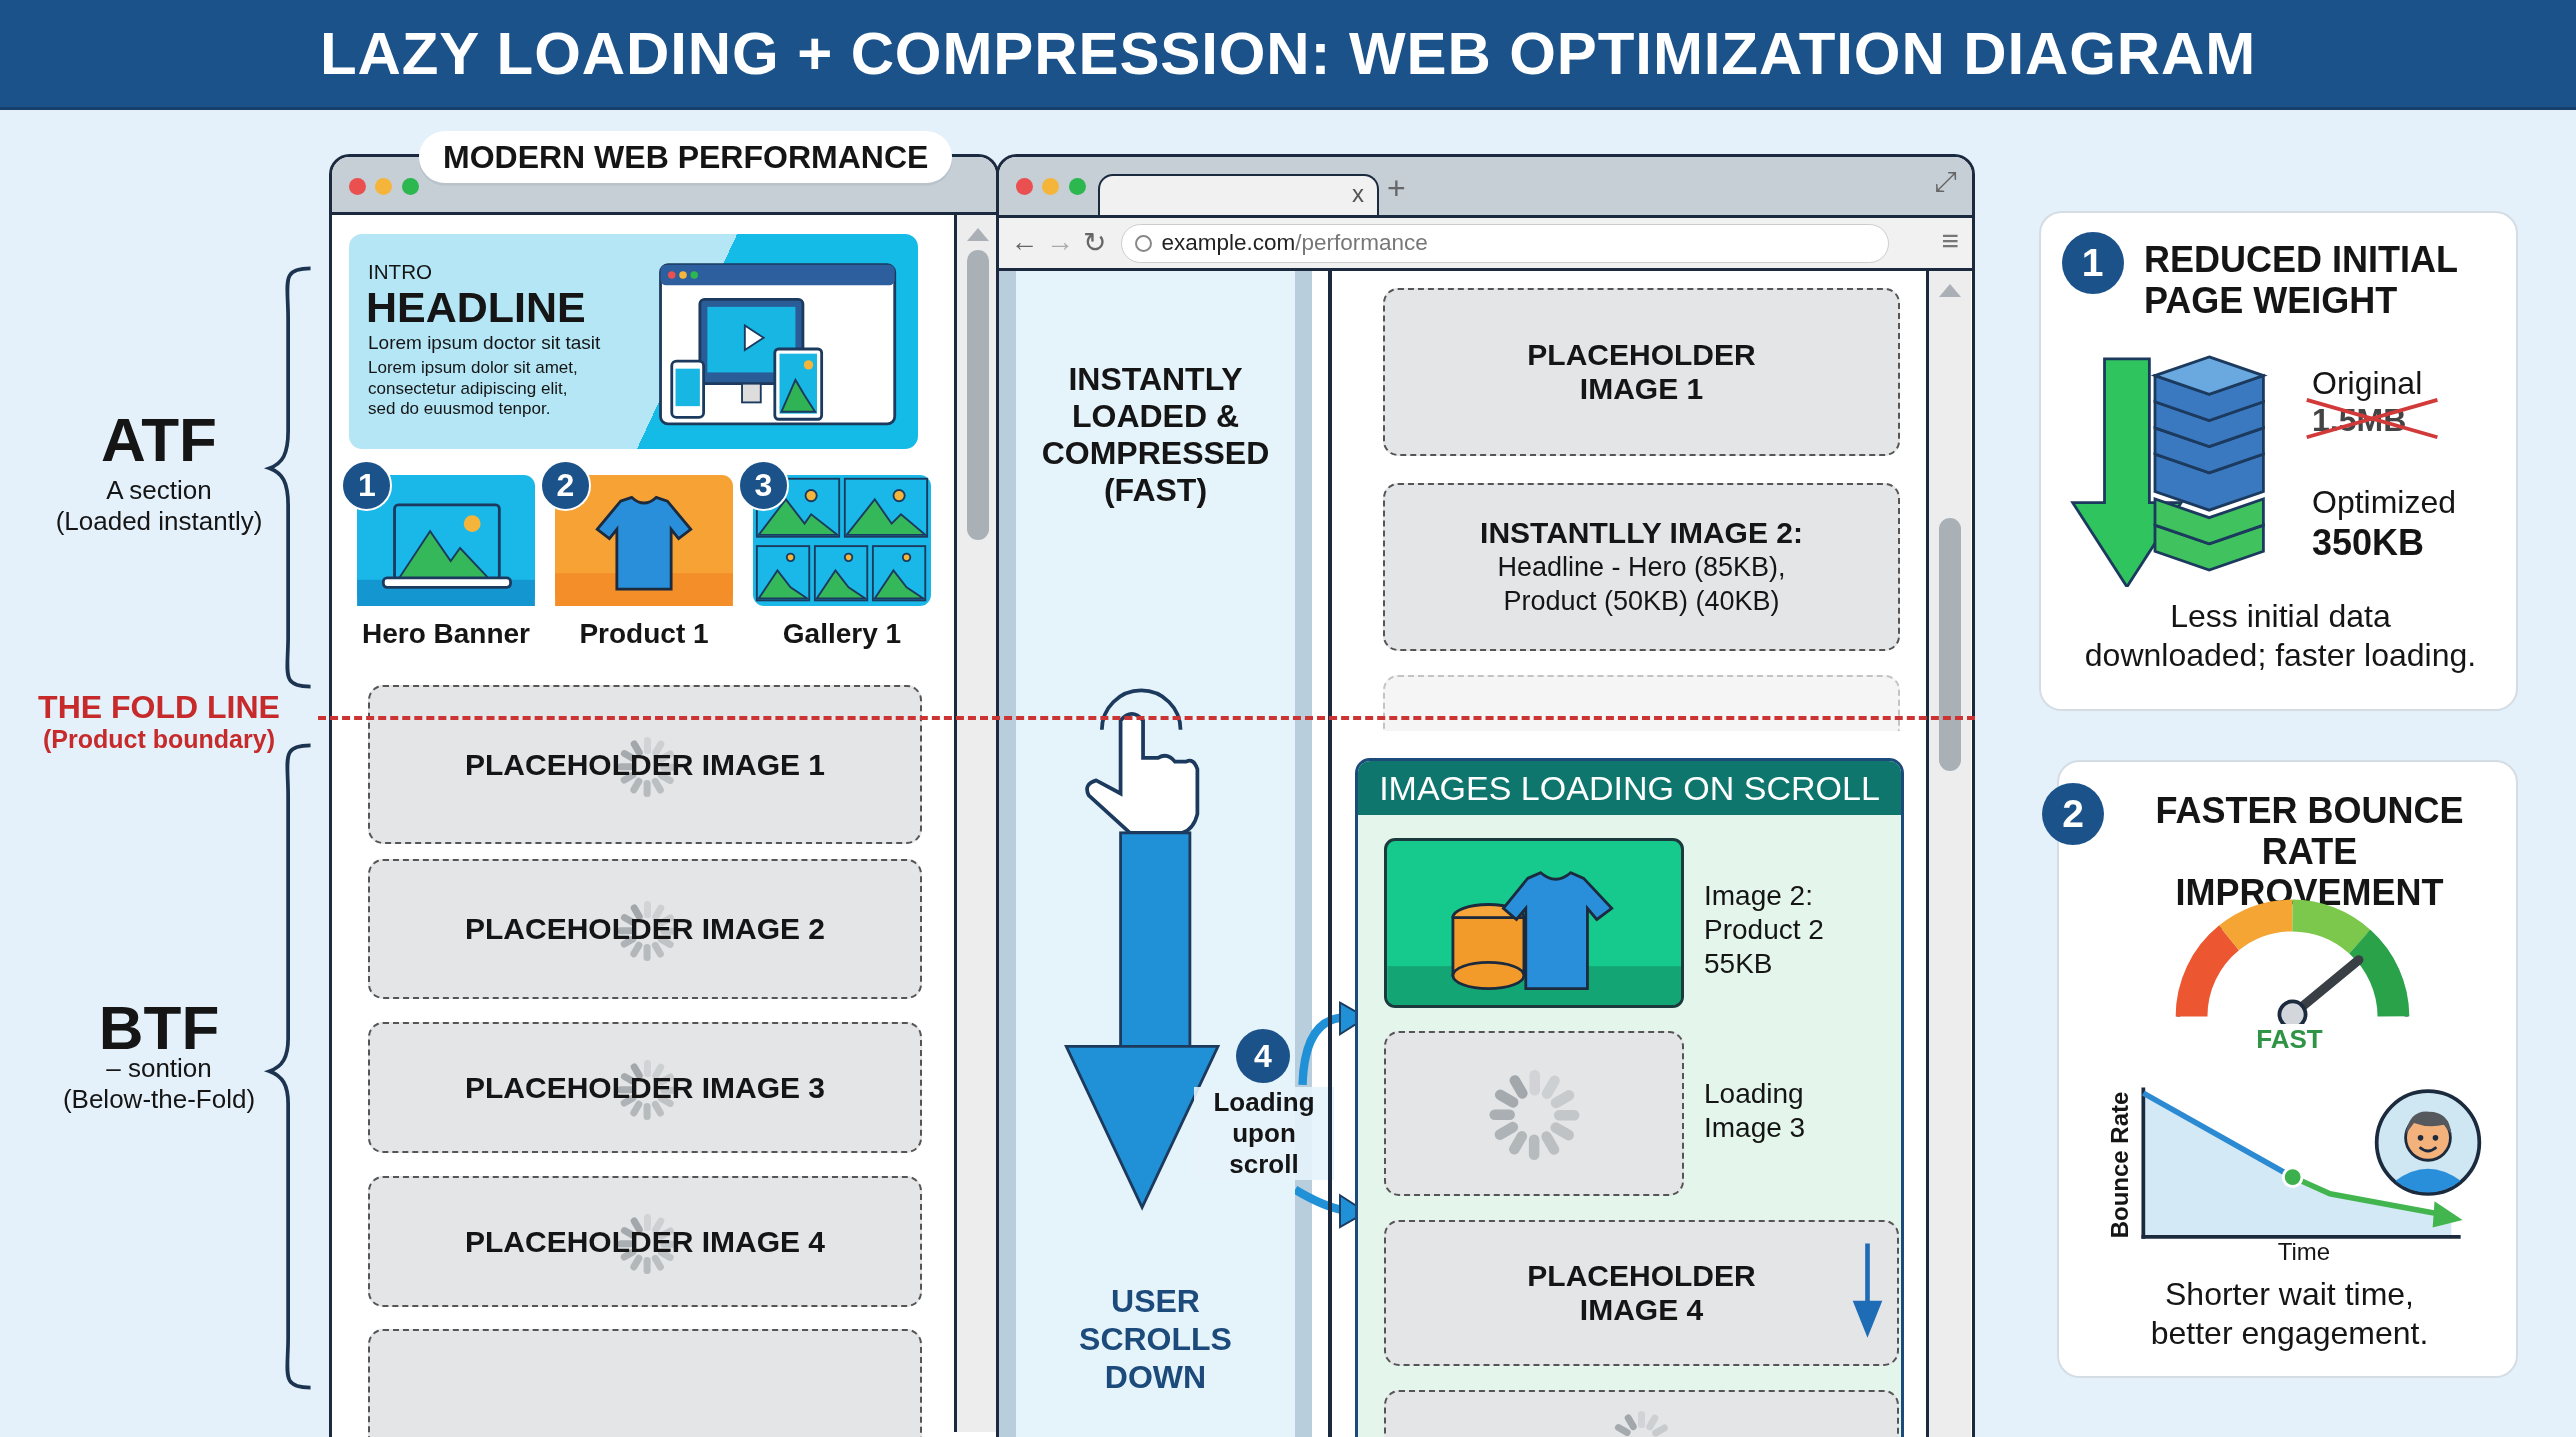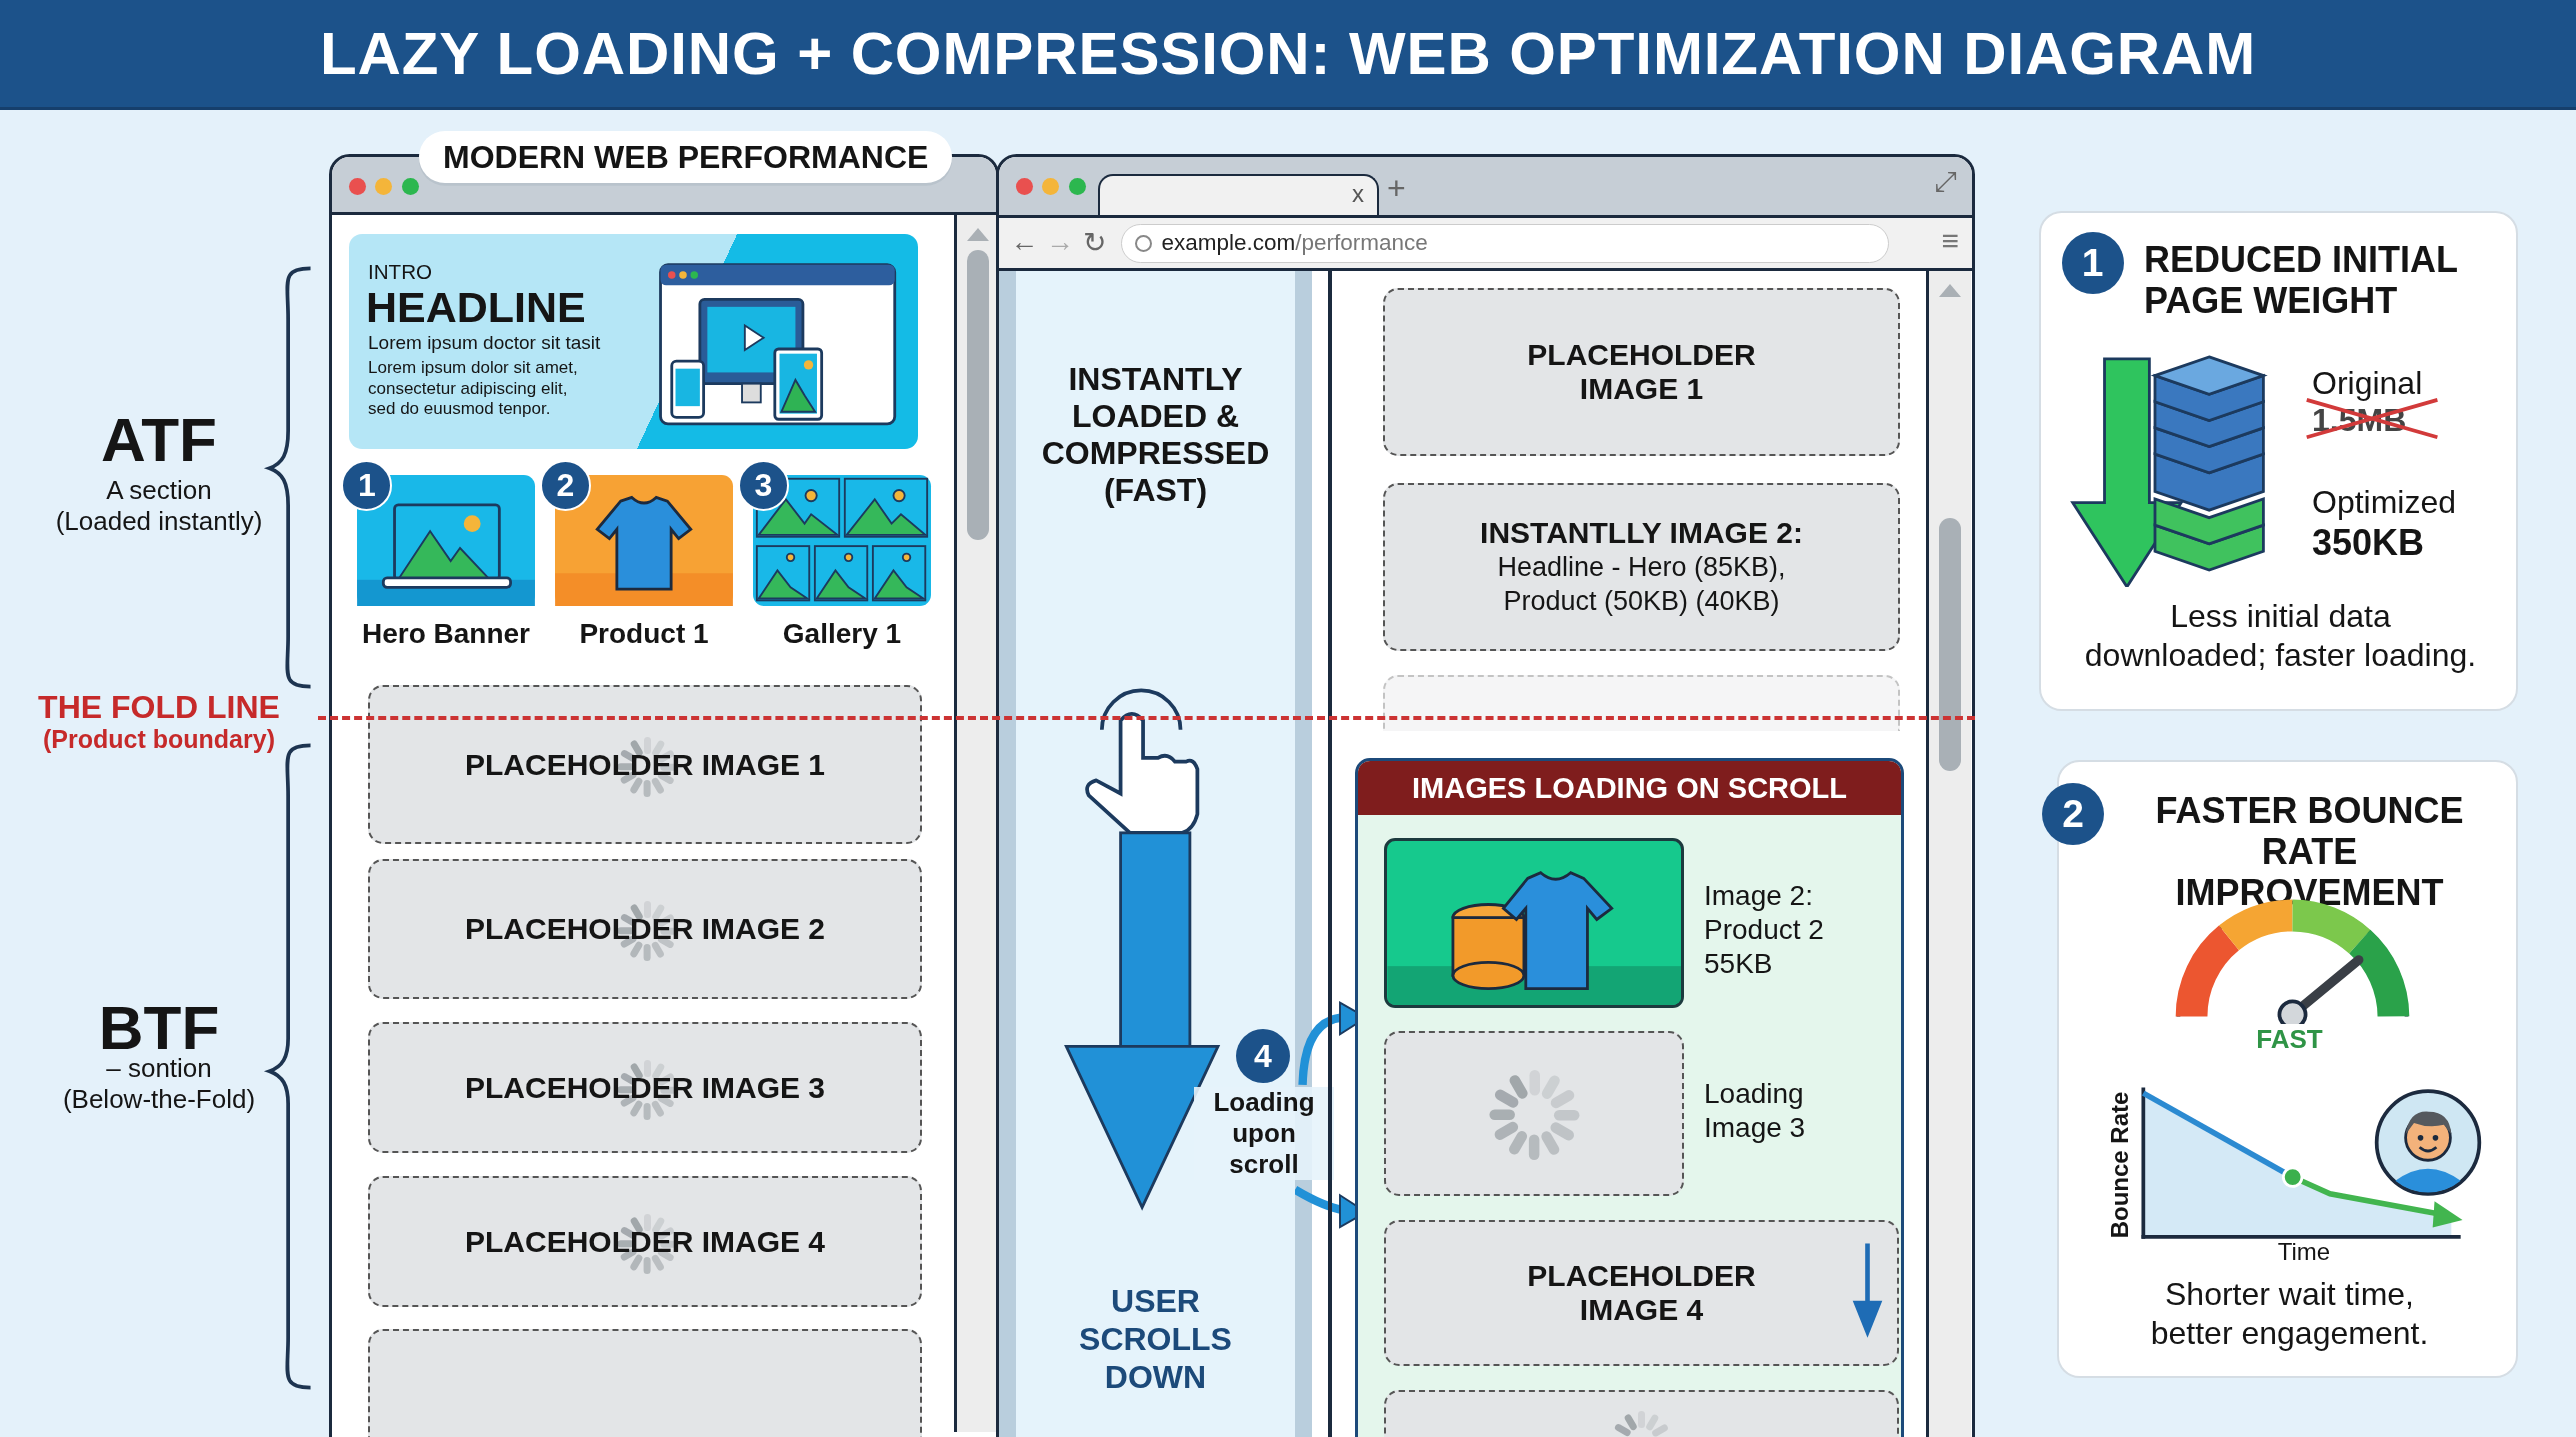--- a/index.html
+++ b/index.html
@@ -277,21 +277,21 @@
       <span>IMAGE 1</span>
     </div>
     <div class="ph" style="left:384px;top:212px;width:517px;height:168px;flex-direction:column;line-height:34px">
       <span>INSTANTLLY IMAGE 2:</span>
       <span style="font-weight:normal;font-size:27px">Headline - Hero (85KB),</span>
       <span style="font-weight:normal;font-size:27px">Product (50KB) (40KB)</span>
     </div>
     <div class="ph" style="left:384px;top:404px;width:517px;height:56px;opacity:0.35;border-bottom:none;border-radius:15px 15px 0 0"></div>
 
     <div class="abs" style="left:356px;top:487px;width:549px;height:749px;background:#e4f6ec;border:3.7px solid #1c4a7a;border-radius:15px 15px 0 0;overflow:hidden">
-      <div style="height:54px;background:#7f1d1d;color:#fff;font-weight:bold;font-size:29px;display:flex;align-items:center;justify-content:center">IMAGES LOADING ON SCROLL</div>
+      <div style="height:54px;background:#0f766e;color:#fff;font-weight:normal;font-size:34px;display:flex;align-items:center;justify-content:center">IMAGES LOADING ON SCROLL</div>
       <div class="abs" style="left:26px;top:77px;width:300px;height:170px;background:#16c98d;border:3.7px solid #1c3a3e;border-radius:11.2px;overflow:hidden">
         <svg width="300" height="170" viewBox="0 0 320 182">
           <rect x="0" y="134" width="320" height="48" fill="#13a574"></rect>
           <g stroke="#1c2a3e" stroke-width="3">
             <ellipse cx="108" cy="82" rx="38" ry="14" fill="#f6a63a"></ellipse>
             <rect x="70" y="82" width="76" height="62" fill="#f29a2a"></rect>
             <ellipse cx="108" cy="144" rx="38" ry="14" fill="#f29a2a"></ellipse>
             <path d="M150 40 L164 34 Q180 48 196 34 L210 40 L240 72 L224 84 L214 72 L214 158 L148 158 L148 72 L138 84 L124 72 Z" fill="#2a8fdb"></path>
           </g>
         </svg>

